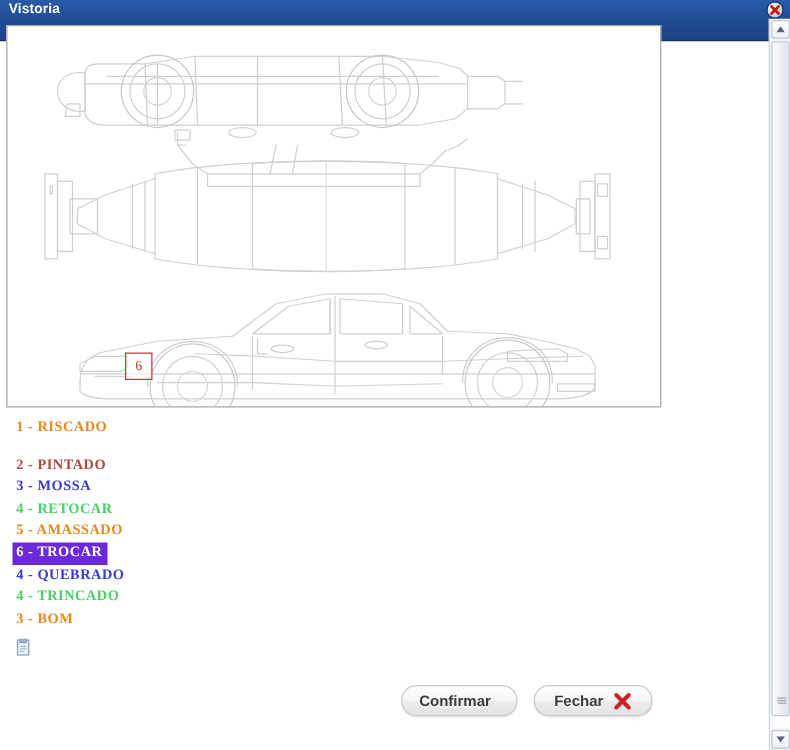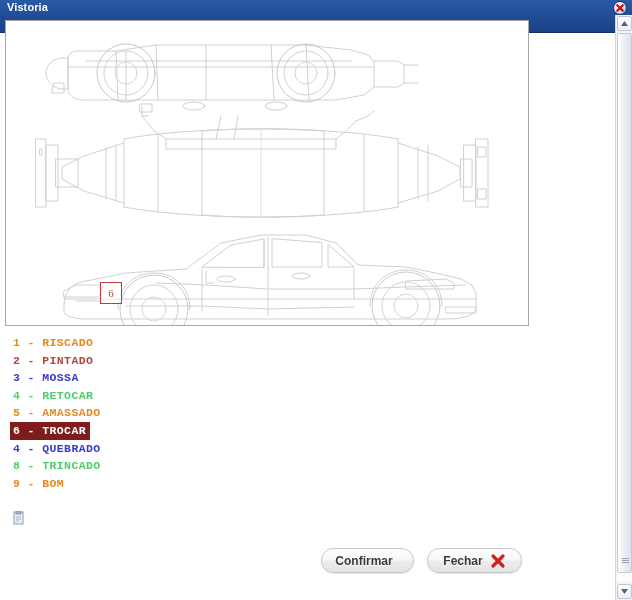--- a/index.html
+++ b/index.html
@@ -73,21 +73,21 @@
   }
 
   
   .legend {
     position: absolute;
     left: 10px; top: 334px;
     width: 200px;
   }
   .legend-item {
     display: block;
-    font-family: Liberation Mono, monospace;
+    font-family: Liberation Serif, serif;
     font-size: 11.5px;
     font-weight: bold;
     line-height: 17.6px;
     letter-spacing: .4px;
     padding: 0 4px 0 3px;
     white-space: nowrap;
     width: max-content;
     cursor: pointer;
   }
 
@@ -295,28 +295,28 @@
           <path d="M364,285 C364,263 380,249 400,249 C420,249 436,263 436,285"></path>
         </g>
       </g>
     </svg>
 
     <div class="marker">6</div>
   </div>
 
   <div class="legend">
       <span class="legend-item" style="color: rgb(232, 137, 31);">1 - RISCADO</span>
-      <span class="legend-item" style="color: rgb(176, 71, 63);">2 - PINTADO</span>
+      <span class="legend-item" style="color: rgb(176, 71, 63); margin-top: 12px;">2 - PINTADO</span>
       <span class="legend-item" style="color: rgb(58, 58, 208);">3 - MOSSA</span>
       <span class="legend-item" style="color: rgb(78, 206, 106);">4 - RETOCAR</span>
       <span class="legend-item" style="color: rgb(232, 137, 31);">5 - AMASSADO</span>
-      <span class="legend-item" style="color: rgb(255, 255, 255); background: #7f1d1d;">6 - TROCAR</span>
+      <span class="legend-item" style="color: rgb(255, 255, 255); background: #6d28d9;">6 - TROCAR</span>
       <span class="legend-item" style="color: rgb(58, 58, 208);">4 - QUEBRADO</span>
-      <span class="legend-item" style="color: rgb(78, 206, 106);">8 - TRINCADO</span>
-      <span class="legend-item" style="color: rgb(232, 137, 31);">9 - BOM</span>
+      <span class="legend-item" style="color: rgb(78, 206, 106);">4 - TRINCADO</span>
+      <span class="legend-item" style="color: rgb(232, 137, 31);">3 - BOM</span>
     </div>
 
   <svg class="legend-icon" viewBox="0 0 13 15">
     <rect x="2" y="1" width="9" height="12" fill="#e9eef4" stroke="#8ba0b8" stroke-width="1"></rect>
     <rect x="4" y="0" width="5" height="3" fill="#9fb4cc" stroke="#7f93aa" stroke-width=".8"></rect>
     <path d="M4 6 H9 M4 8 H9 M4 10 H7" stroke="#aab9c9" stroke-width="1"></path>
   </svg>
 
   <div class="btn" id="btn-fechar">
     <span class="btn-label">Fechar</span>

